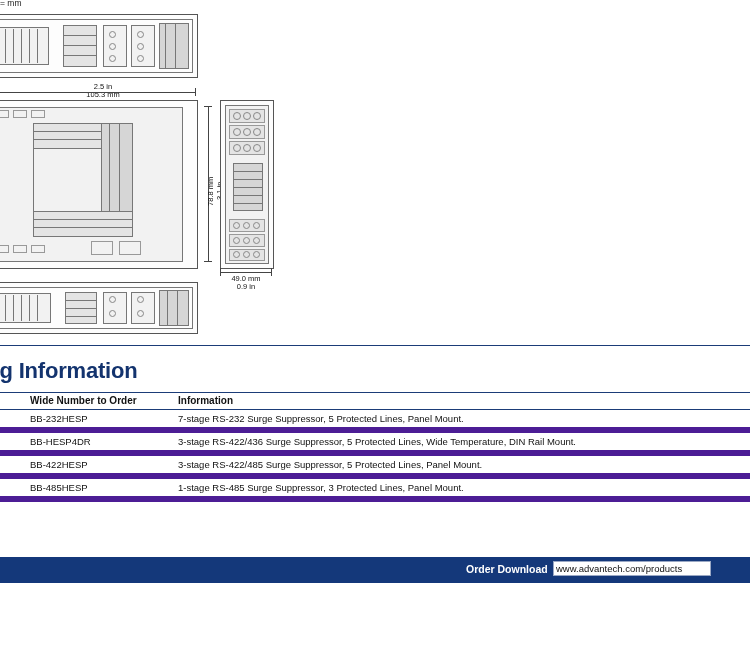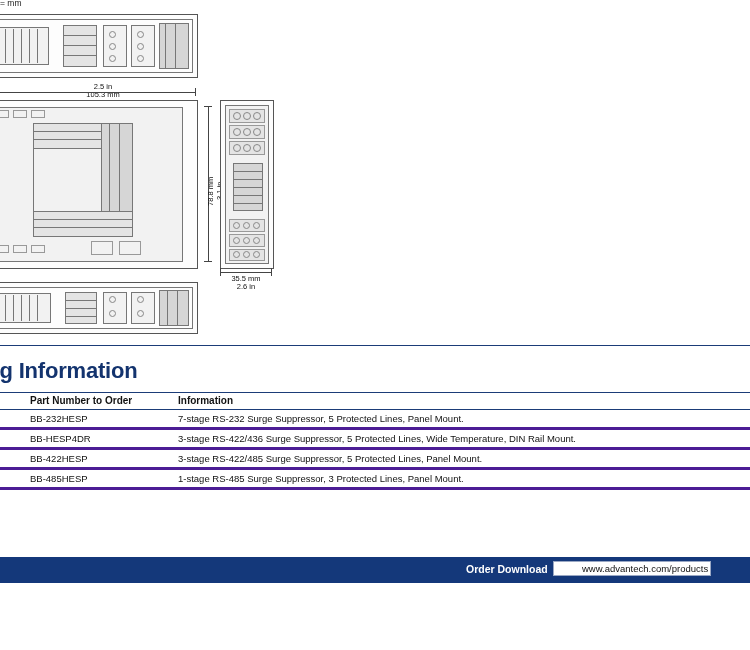--- a/index.html
+++ b/index.html
@@ -163,21 +163,21 @@
     font-weight: bold;
     font-size: 10px;
     padding: 2px 4px 3px 4px;
     border-bottom: 1.2px solid #1b3c78;
     border-top: 1.2px solid #1b3c78;
     color: #111;
     white-space: nowrap;
   }
   .order-table td {
     padding: 3px 4px 3px 4px;
-    border-bottom: 3px solid #4c1d95;
+    border-bottom: 6px solid #4c1d95;
     vertical-align: top;
     white-space: nowrap;
   }
   .col-model { width: 60px; font-weight: bold; font-size: 10px; }
   .col-part  { width: 140px; }
   .col-desc  { }
   .order-table td.col-model { font-weight: bold; }
 
   
   .footer-bar {
@@ -202,21 +202,21 @@
     left: 553px;
     top: 561px;
     width: 158px;
     height: 15px;
     background: #ffffff;
     border: 1px solid #9aa8c4;
     box-sizing: border-box;
   }
   .footer-url {
     position: absolute;
-    left: 582px;
+    left: 556px;
     top: 563px;
     font-size: 9.5px;
     color: #111;
     white-space: nowrap;
   }
 </style>
 </head>
 <body>
 
 <div class="page">
@@ -327,22 +327,22 @@
       <div class="cir" style="left:32px; top:136px; width:7px; height:7px;"></div>
       <div class="bx2 fill-mid" style="left:8px; top:148px; width:36px; height:12px;"></div>
       <div class="cir" style="left:12px; top:150px; width:7px; height:7px;"></div>
       <div class="cir" style="left:22px; top:150px; width:7px; height:7px;"></div>
       <div class="cir" style="left:32px; top:150px; width:7px; height:7px;"></div>
     </div>
 
     <div class="dimline" style="left:220px; top:262px; width:52px; height:1px;"></div>
     <div class="dimline" style="left:220px; top:258px; width:1px; height:8px;"></div>
     <div class="dimline" style="left:271px; top:258px; width:1px; height:8px;"></div>
-    <div class="dim" style="left:218px; top:264px; width:56px;">35.5 mm</div>
-    <div class="dim" style="left:218px; top:272px; width:56px;">2.6 in</div>
+    <div class="dim" style="left:218px; top:264px; width:56px;">49.0 mm</div>
+    <div class="dim" style="left:218px; top:272px; width:56px;">0.9 in</div>
 
     <div class="dwg-bottom">
       <div class="bx" style="left:4px; top:4px; width:210px; height:42px;"></div>
       <div class="bx fill-light" style="left:10px; top:10px; width:62px; height:30px;"></div>
 
       <div class="ln" style="left:26px; top:12px; width:1px; height:26px;"></div>
       <div class="ln" style="left:34px; top:12px; width:1px; height:26px;"></div>
       <div class="ln" style="left:42px; top:12px; width:1px; height:26px;"></div>
       <div class="ln" style="left:50px; top:12px; width:1px; height:26px;"></div>
       <div class="ln" style="left:58px; top:12px; width:1px; height:26px;"></div>
@@ -364,21 +364,21 @@
   </div>
 
   <div class="hr-blue"></div>
 
   <div class="section-title">ering Information</div>
 
   <table class="order-table">
     <thead>
       <tr>
         <th class="col-model">del</th>
-        <th class="col-part">Part Number to Order</th>
+        <th class="col-part">Wide Number to Order</th>
         <th class="col-desc">Information</th>
       </tr>
     </thead>
     <tbody>
       <tr>
         <td class="col-model">242T</td>
         <td class="col-part">BB-232HESP</td>
         <td class="col-desc">7-stage RS-232 Surge Suppressor, 5 Protected Lines, Panel Mount.</td>
       </tr>
       <tr>

